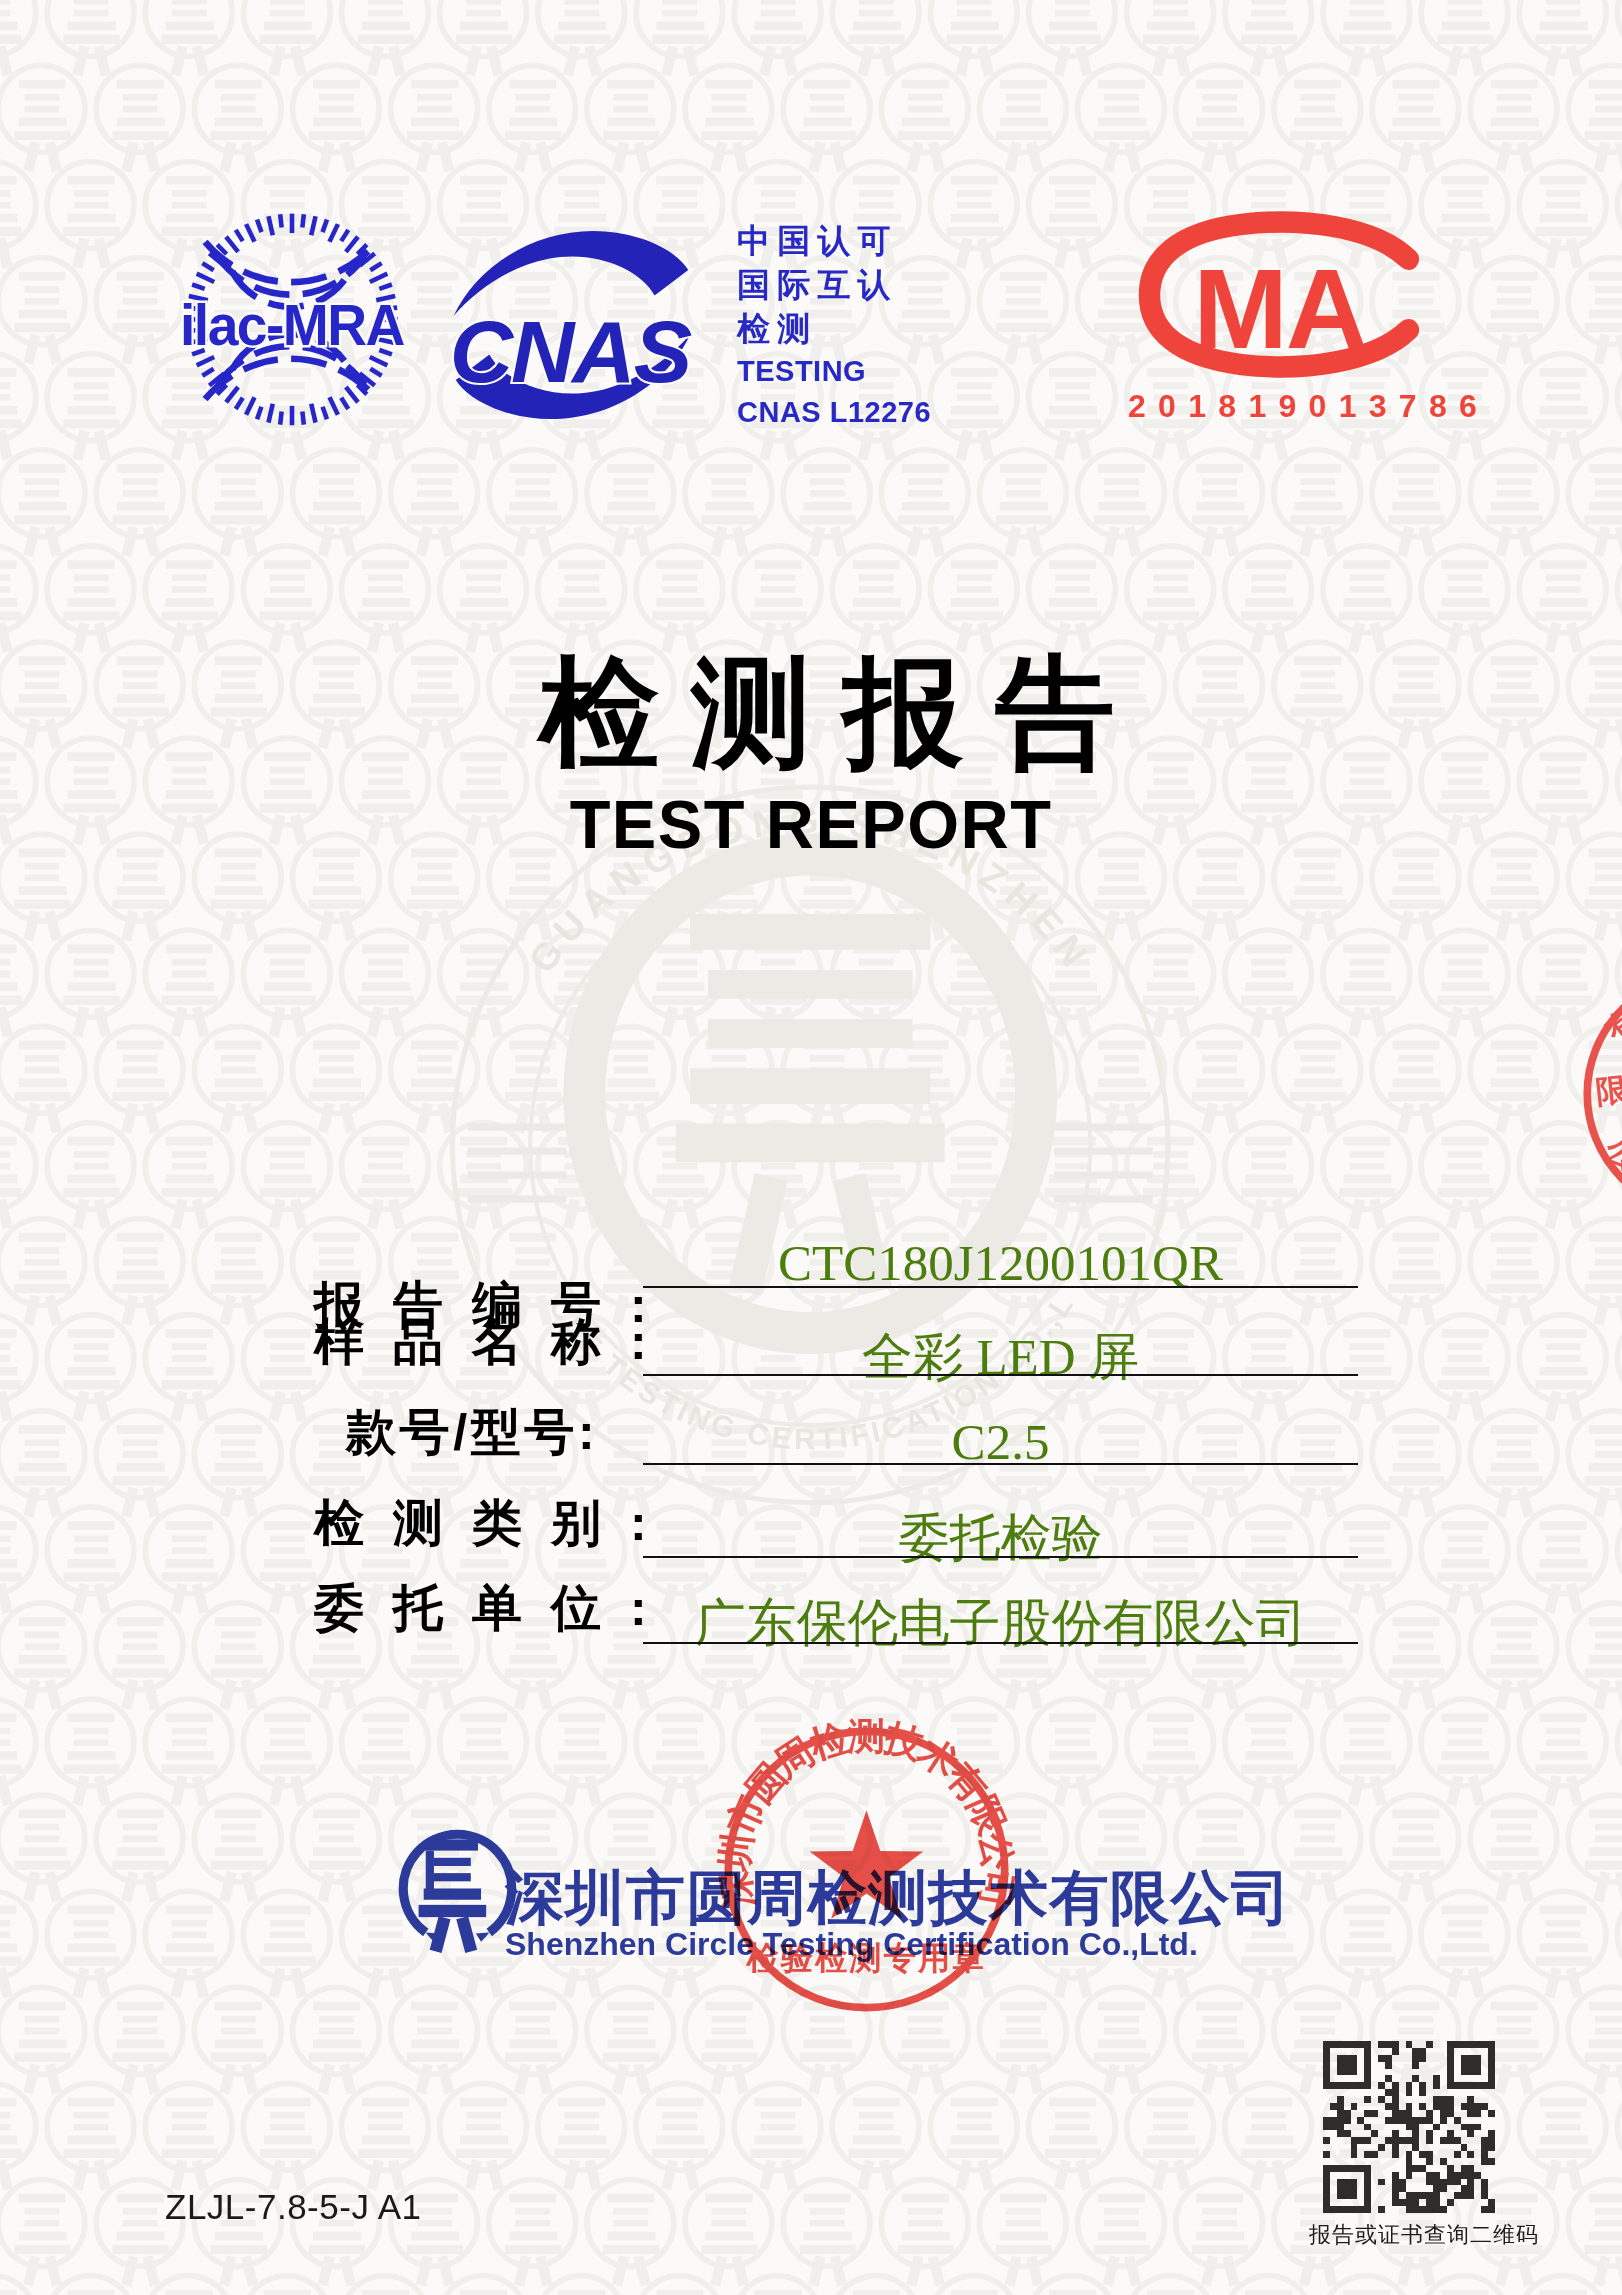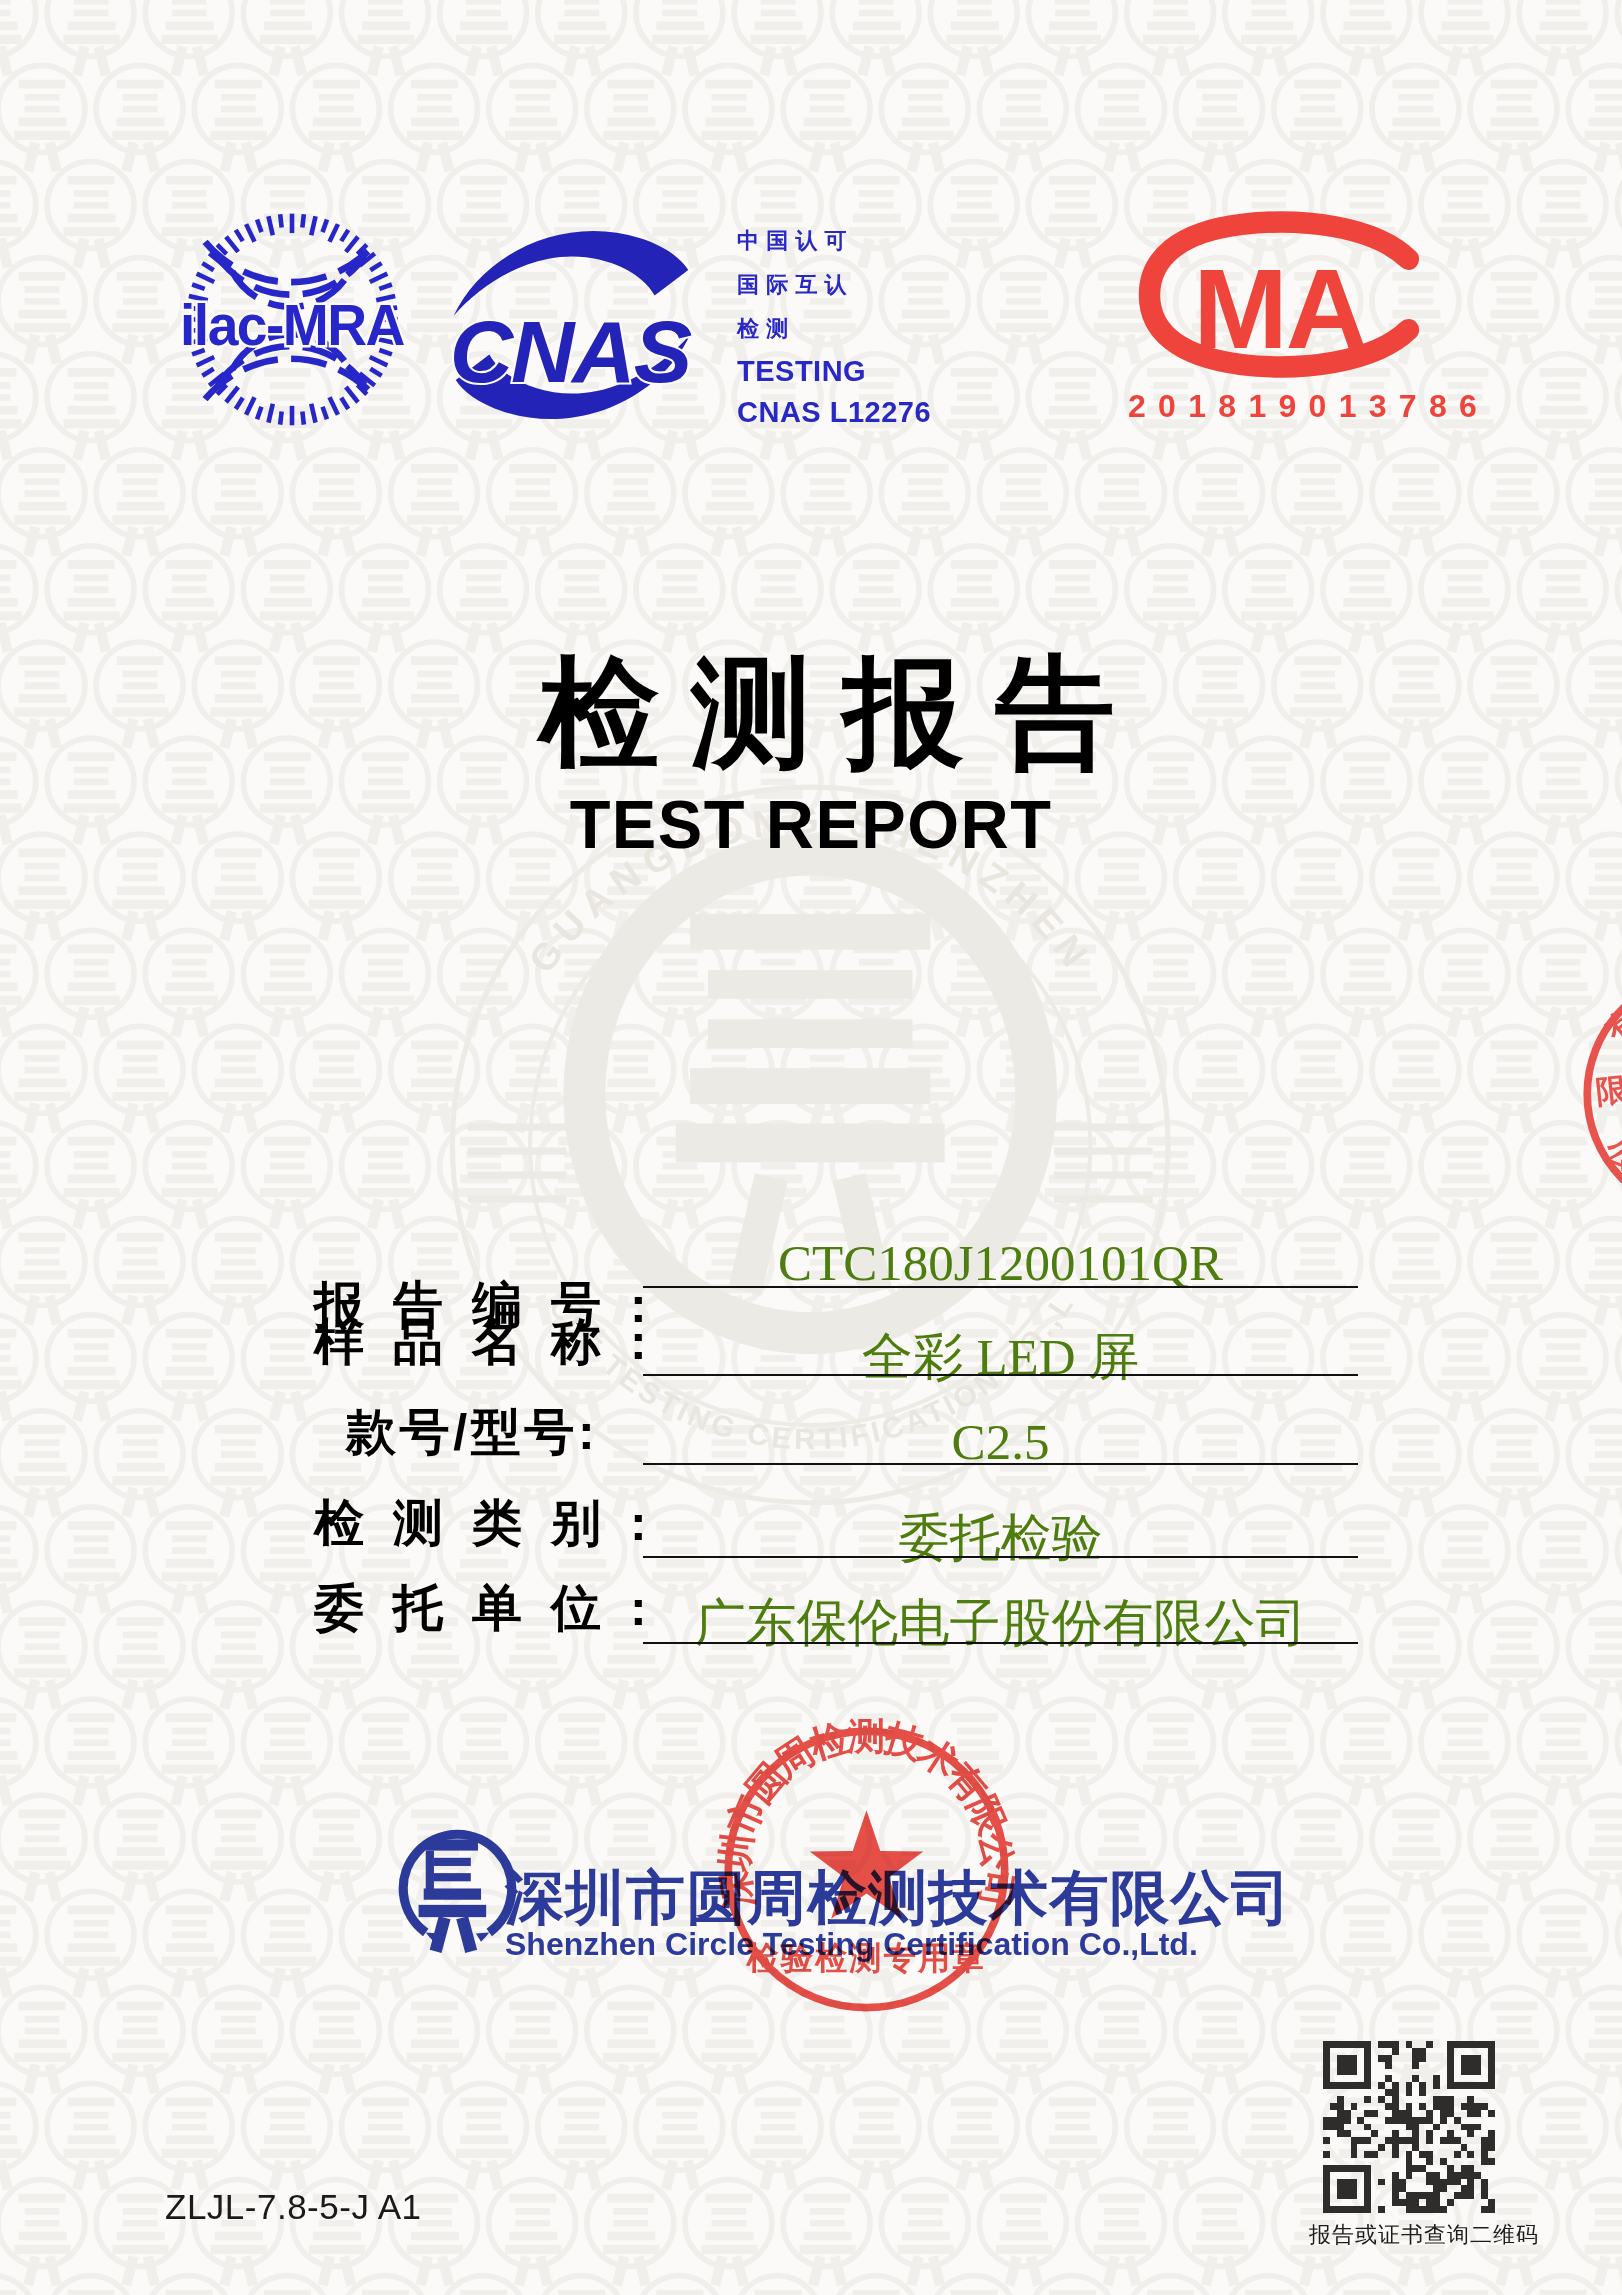--- a/index.html
+++ b/index.html
@@ -8,21 +8,21 @@
     width:1622px;height:2295px;
     background:#fbfaf8;
     overflow:hidden;
     font-family:"Liberation Sans",sans-serif;
   }
   .layer{position:absolute;left:0;top:0;width:1622px;height:2295px;}
   
   .ilac-logo{position:absolute;left:178px;top:211px;width:228px;height:220px;}
   .cnas-logo{position:absolute;left:446px;top:223px;width:252px;height:204px;}
   .accred-text{position:absolute;left:737px;top:219px;color:#2828c4;}
-  .accred-text .cn{font-family:"Liberation Serif",serif;font-weight:bold;font-size:22px;line-height:44px;letter-spacing:7.2px;white-space:nowrap;}
+  .accred-text .cn{font-family:"Liberation Serif",serif;font-weight:bold;font-size:33px;line-height:44px;letter-spacing:7.2px;white-space:nowrap;}
   .accred-text .en{font-weight:bold;font-size:29px;line-height:41px;letter-spacing:0.5px;white-space:nowrap;}
   .cma{position:absolute;left:1128px;top:209px;width:307px;}
   .cma-num{margin-top:3.1px;text-align:center;color:#ee443c;font-size:32px;font-weight:bold;letter-spacing:12.3px;white-space:nowrap;}
   
   .title-cn{position:absolute;left:16px;top:633px;width:1622px;text-align:center;
     font-size:120px;font-weight:900;color:#000;letter-spacing:32px;text-indent:32px;white-space:nowrap;}
   .title-en{position:absolute;left:0;top:785px;width:1622px;text-align:center;
     font-size:68px;font-weight:bold;color:#000;letter-spacing:1.5px;transform:scaleX(.98);}
   
   .frow{position:absolute;left:0;top:0;width:1622px;}

